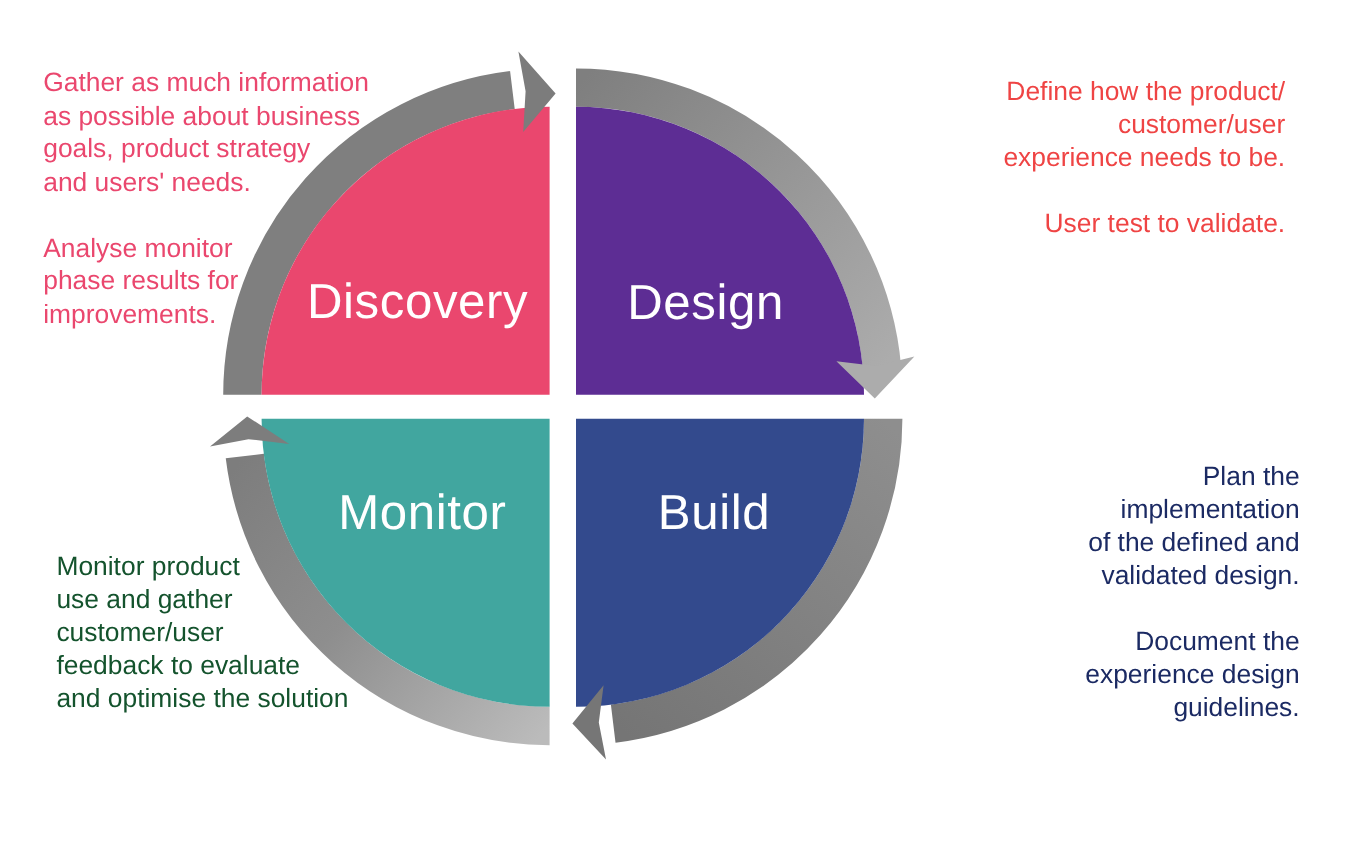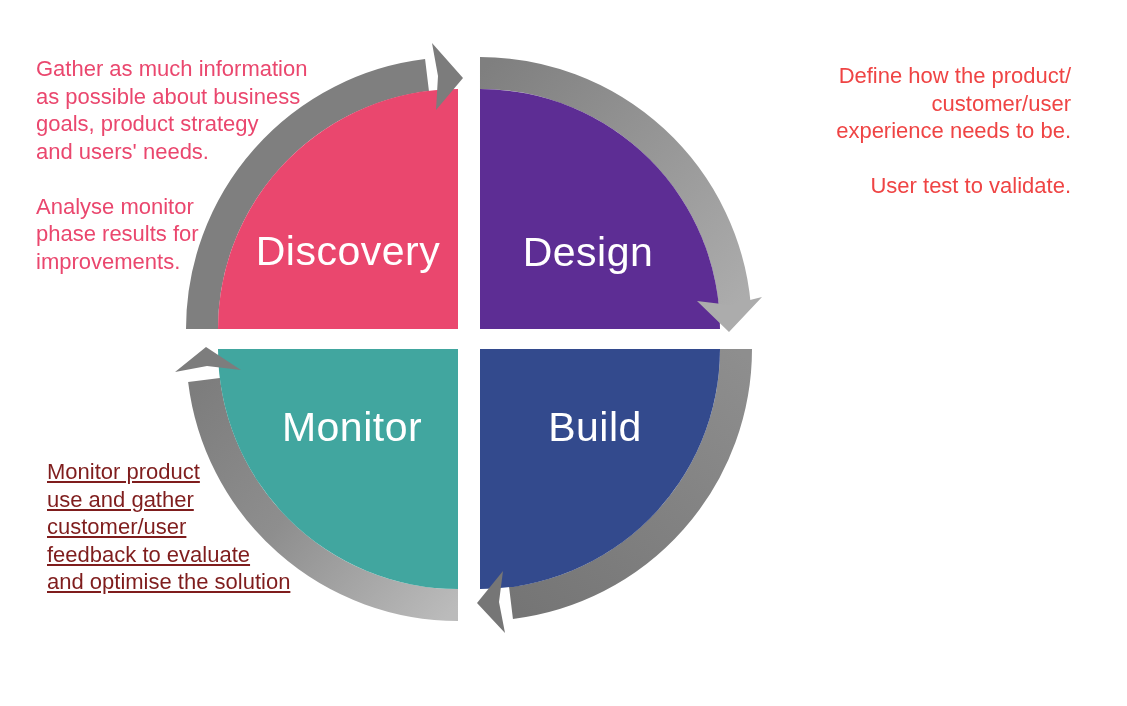--- a/index.html
+++ b/index.html
@@ -89,19 +89,27 @@
 and users' needs.
 
 Analyse monitor
 phase results for
 improvements.</div>
   <div class="note note-design" style="color: #ef4444;">Define how the product/
 customer/user
 experience needs to be.
 
 User test to validate.</div>
-  <div class="note note-monitor" style="color: #7f1d1d; text-decoration: underline;">Monitor product
+  <div class="note note-build" style="color: rgb(27, 42, 99);">Plan the
+implementation
+of the defined and
+validated design.
+
+Document the
+experience design
+guidelines.</div>
+  <div class="note note-monitor" style="color: #14532d;">Monitor product
 use and gather
 customer/user
 feedback to evaluate
 and optimise the solution</div>
 
 </div>
 
 </body></html>

